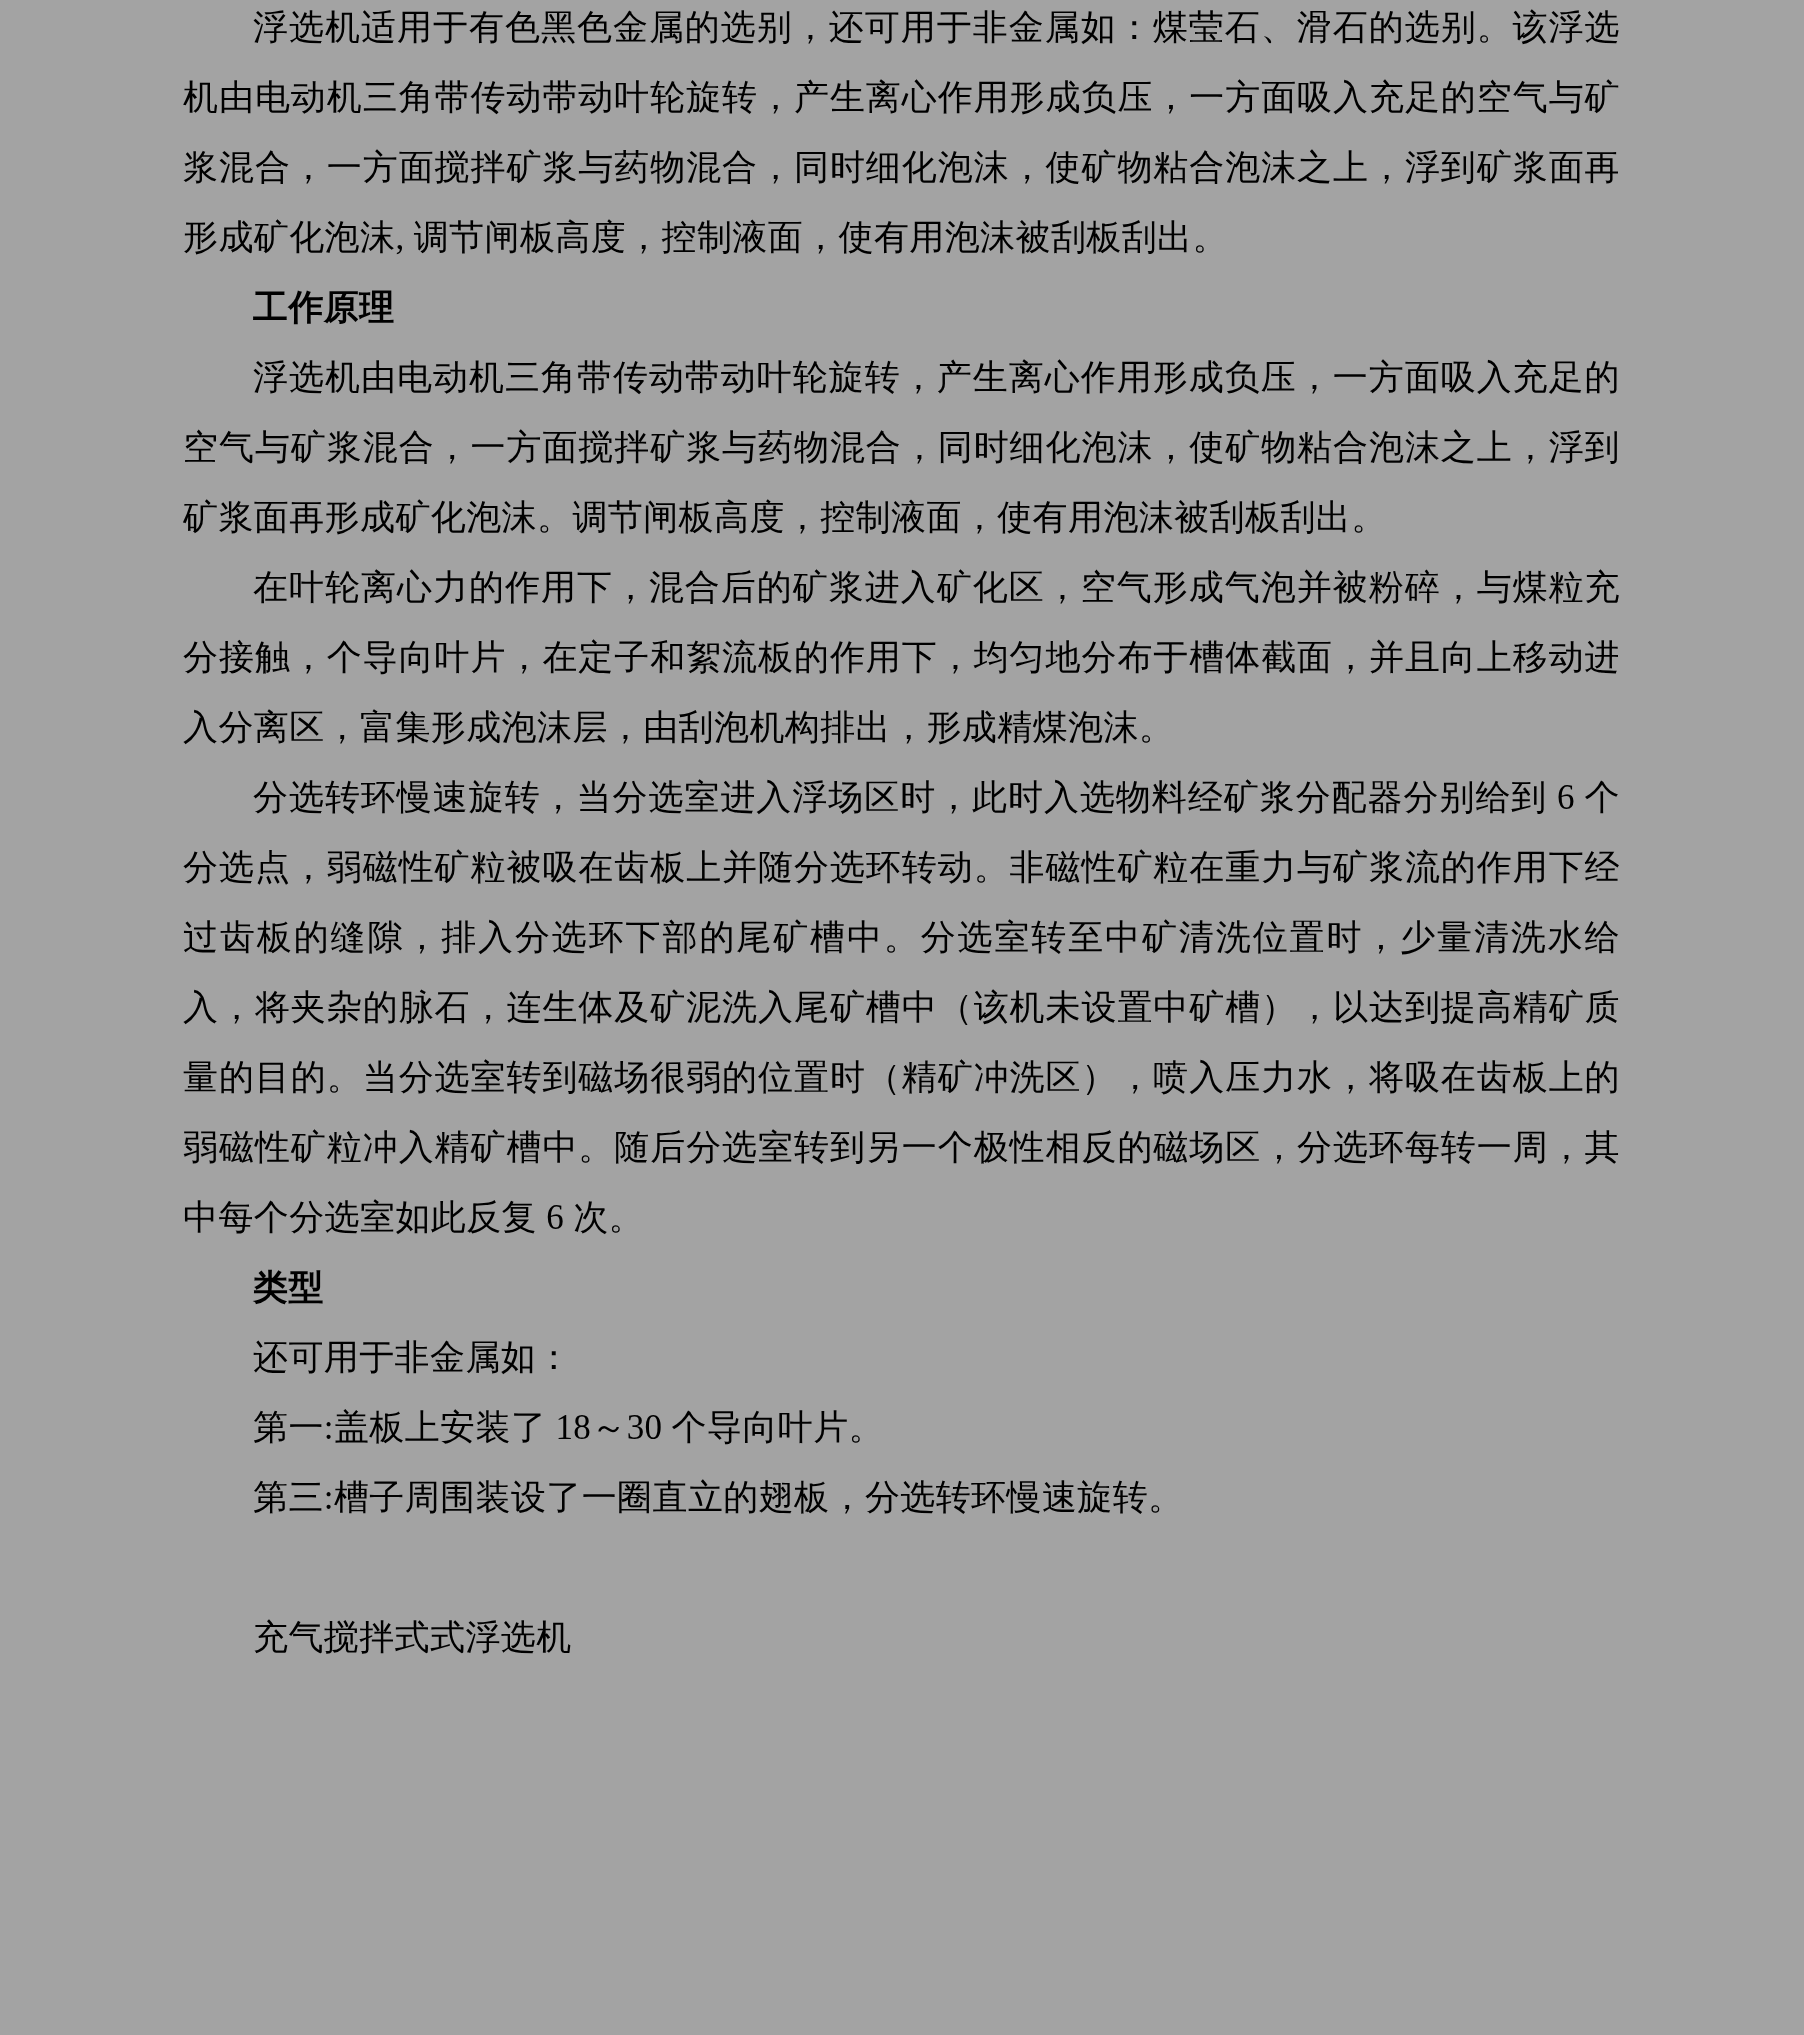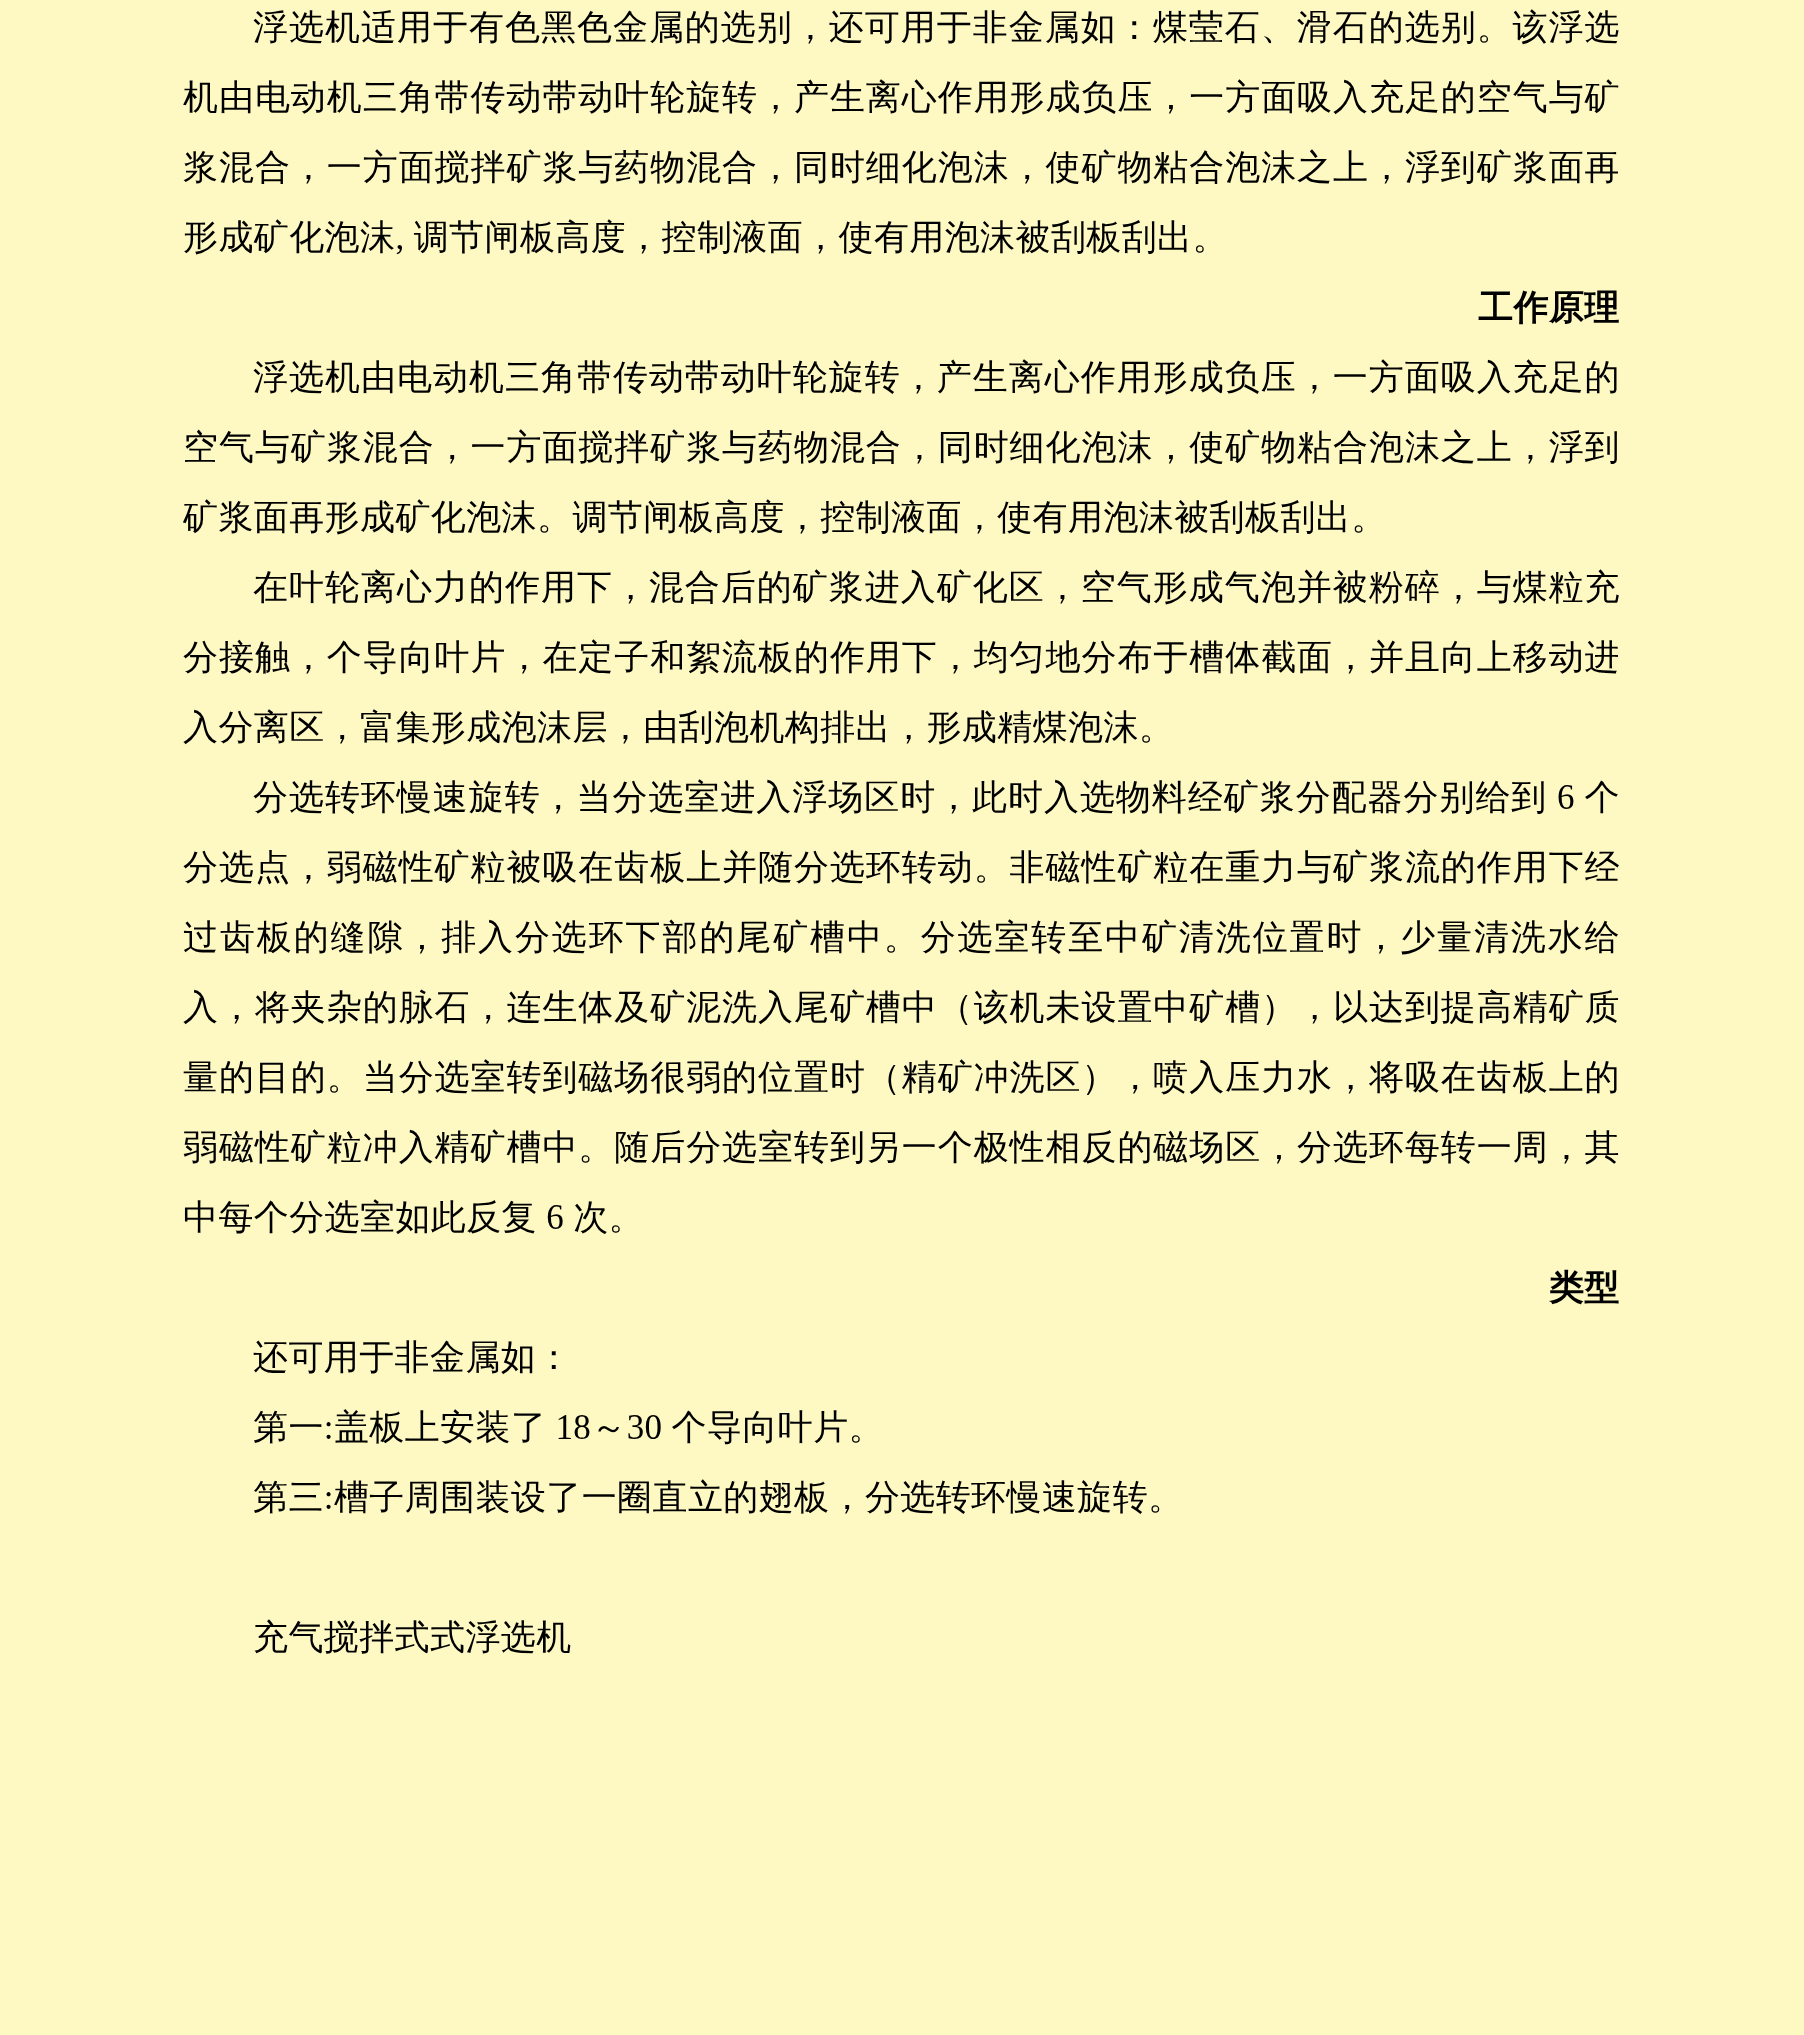--- a/index.html
+++ b/index.html
@@ -4,42 +4,42 @@
 <style>
   html, body {
     margin: 0;
     padding: 0;
     background: #ffffff;
   }
   .page {
     box-sizing: border-box;
     width: 1805px;
     height: 2035px;
-    background: #fef9c3;
+    background: #a3a3a3;
     padding-left: 183px;
     padding-right: 185px;
     overflow: hidden;
     font-family: "Liberation Serif", serif;
     color: #000000;
   }
   .page-inner {
     margin-top: -7.3px;
   }
   .doc-paragraph, .doc-heading {
     margin: 0;
     font-size: 35px;
     line-height: 70px;
     text-align: justify;
     text-indent: 2em;
     letter-spacing: 0.4px;
     word-break: break-all;
   }
   .doc-heading {
     font-weight: bold;
-    text-align: right;
+    text-align: left;
   }
   .doc-spacer {
     height: 70px;
   }
 </style>
 </head>
 <body>
 
 <div class="page">
   <div class="page-inner">

